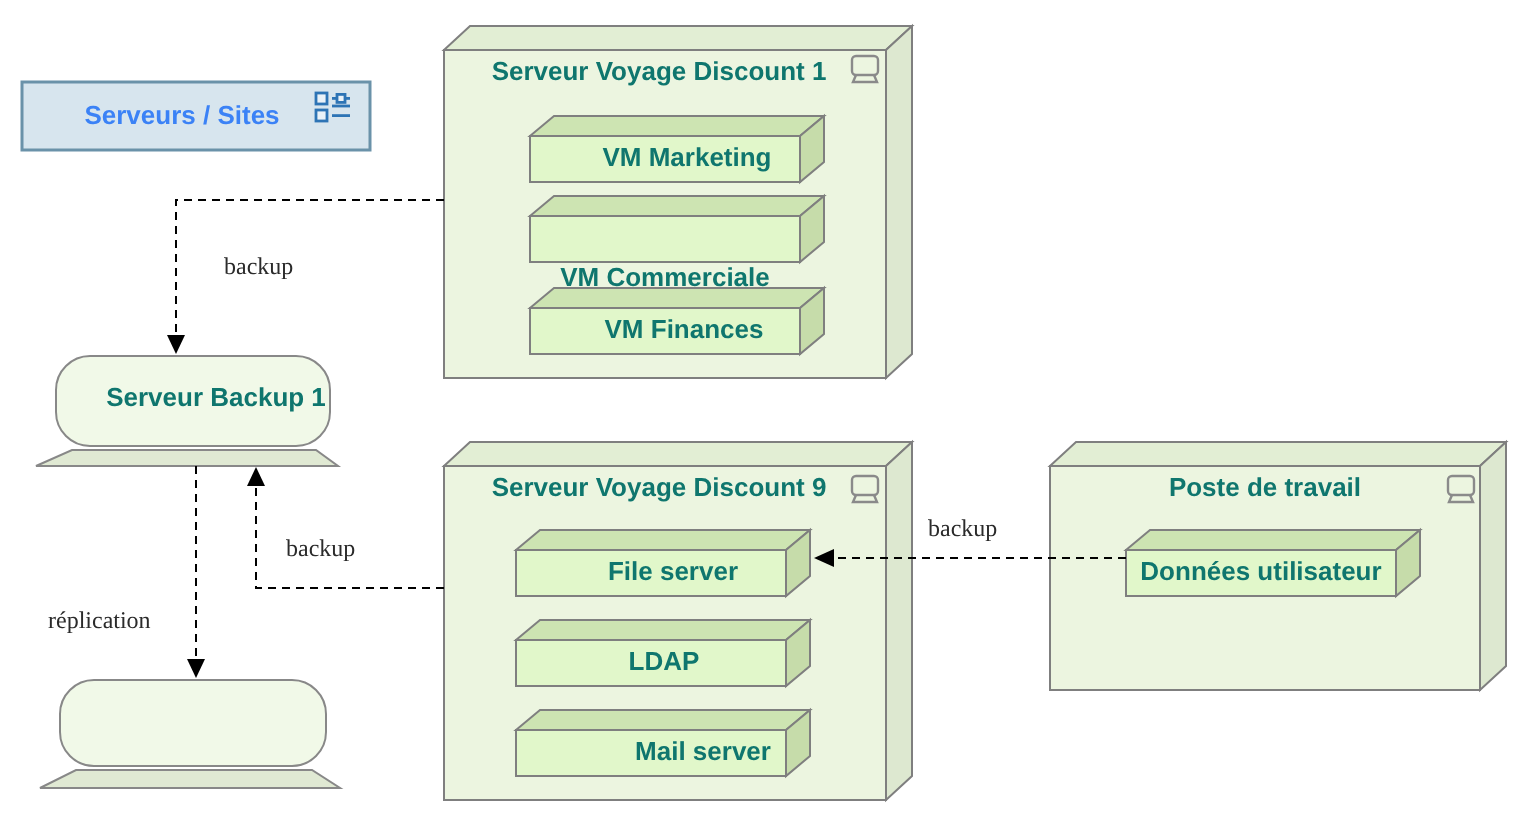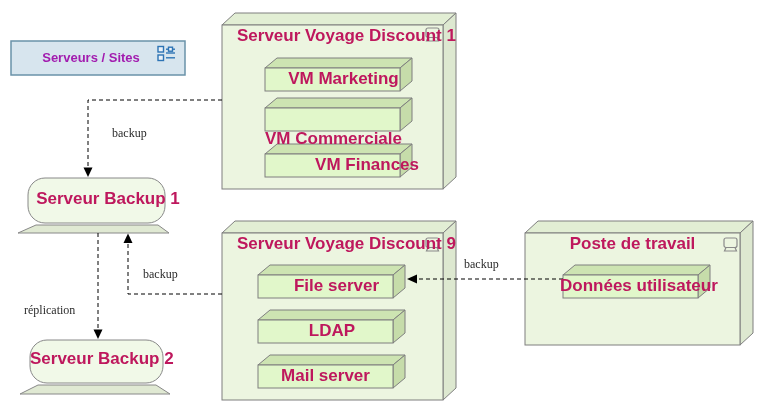--- a/index.html
+++ b/index.html
@@ -2,29 +2,29 @@
 <html><head>
 <meta charset="utf-8">
 <style>
   html,body{margin:0;padding:0;background:#ffffff;}
   #canvas{
     position:relative;width:766px;height:411px;background:#ffffff;overflow:hidden;
     font-family:"Liberation Sans",sans-serif;
   }
   #shapes{position:absolute;left:0;top:0;}
   .lbl{
-    position:absolute;font-weight:bold;font-size:17px;color:#be185d;
+    position:absolute;font-weight:bold;font-size:13px;color:#0f766e;
     text-align:center;line-height:16px;white-space:nowrap;
   }
   .edge-lbl{
     position:absolute;font-weight:normal;font-size:12px;color:#2b2b2b;
     line-height:14px;white-space:nowrap;font-family:Liberation Serif, serif;
   }
   .legend-lbl{
-    position:absolute;font-weight:bold;font-size:13px;color:#a21caf;
+    position:absolute;font-weight:bold;font-size:13px;color:#3b82f6;
     text-align:center;line-height:16px;white-space:nowrap;
   }
 </style>
 </head>
 <body>
 
 <div id="canvas">
 
   <svg id="shapes" width="766" height="411" viewBox="0 0 766 411">
 
@@ -128,31 +128,30 @@
       <polygon points="98,339 93.5,329.5 102.5,329.5"></polygon>
       <polygon points="407,279 417,274.5 417,283.5"></polygon>
     </g>
   </svg>
 
   <div class="legend-lbl" style="left:11px;top:50px;width:160px;">Serveurs / Sites</div>
 
   <div class="lbl" style="left:237px;top:28px;width:185px;">Serveur Voyage Discount 1</div>
   <div class="lbl" style="left:265px;top:71px;width:157px;">VM Marketing</div>
   <div class="lbl" style="left:265px;top:111px;width:135px;margin-top:20px;">VM Commerciale</div>
-  <div class="lbl" style="left:265px;top:157px;width:154px;text-align:right;">VM Finances</div>
+  <div class="lbl" style="left:265px;top:157px;width:154px;">VM Finances</div>
 
   <div class="lbl" style="left:237px;top:236px;width:185px;">Serveur Voyage Discount 9</div>
   <div class="lbl" style="left:258px;top:278px;width:157px;">File server</div>
   <div class="lbl" style="left:258px;top:323px;width:148px;">LDAP</div>
-  <div class="lbl" style="left:258px;top:368px;width:135px;">Mail server</div>
+  <div class="lbl" style="left:258px;top:368px;width:135px;padding-left:26px;">Mail server</div>
 
   <div class="lbl" style="left:545px;top:236px;width:175px;">Poste de travail</div>
   <div class="lbl" style="left:560px;top:278px;width:141px;">Données utilisateur</div>
 
   <div class="lbl" style="left:28px;top:191px;width:160px;">Serveur Backup 1</div>
-  <div class="lbl" style="left:30px;top:351px;width:133px;">Serveur Backup 2</div>
 
   <div class="edge-lbl" style="left:112px;top:126px;">backup</div>
   <div class="edge-lbl" style="left:143px;top:267px;">backup</div>
   <div class="edge-lbl" style="left:24px;top:303px;">réplication</div>
   <div class="edge-lbl" style="left:464px;top:257px;">backup</div>
 
 </div>
 
 </body></html>

